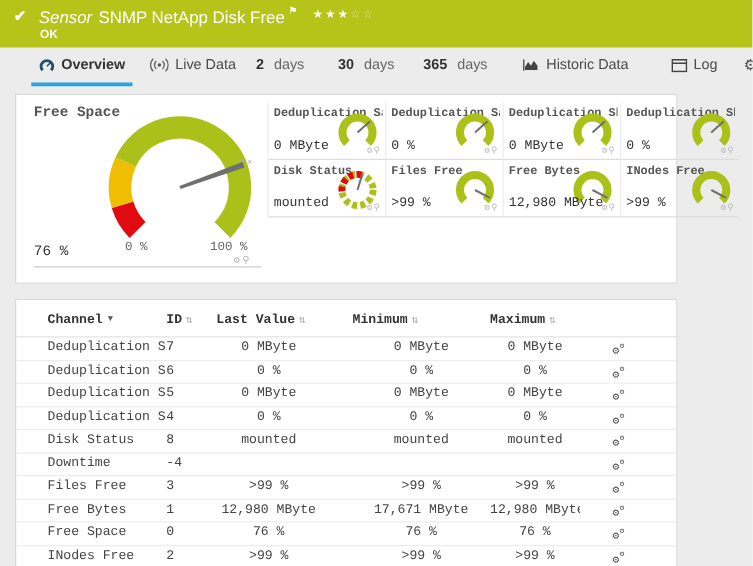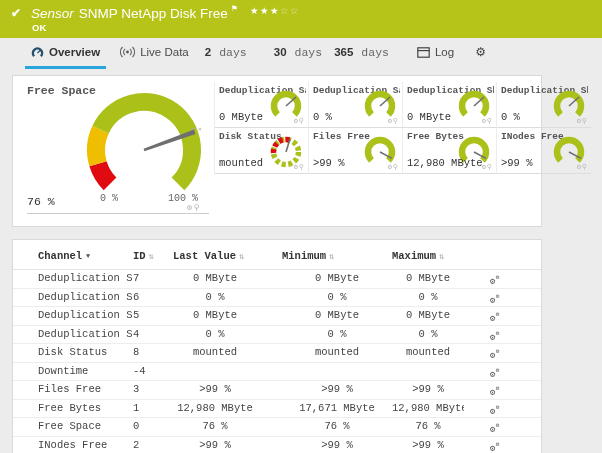--- a/index.html
+++ b/index.html
@@ -15,23 +15,23 @@
   .stars{margin-left:12px;font-size:9.5px;letter-spacing:1.5px;vertical-align:4px;}
   .stars .dim{opacity:.55;}
   .status-ok{position:absolute;left:32px;top:22px;font-size:9.5px;font-weight:bold;}
 
   
   .tabs{position:absolute;left:0;top:38px;width:100%;height:31px;display:flex;align-items:stretch;padding-left:25px;box-sizing:border-box;}
   .tab{display:flex;align-items:center;gap:5px;font-size:11.5px;color:#4a4a4a;padding:0 6px;
        border-bottom:3px solid transparent;box-sizing:border-box;cursor:pointer;white-space:nowrap;}
   .tab.active{font-weight:bold;color:#333;border-bottom-color:var(--accent-blue,#29a5dc);}
   .tab b{color:#333;}
-  .tab .unit{color:#666;font-weight:normal;margin-left:3px;font-family:Liberation Mono, monospace;}
+  .tab .unit{color:#666;font-weight:normal;margin-left:3px;}
   .tab .gear-glyph{font-size:12px;color:#444;line-height:1;}
-  .m1{margin-right:8px}.m2{margin-right:4px}.m3{margin-right:15px}.m4{margin-right:0}.m5{margin-right:16px}.m6{margin-right:22px}.m7{margin-right:9px}
+  .m1{margin-right:8px}.m2{margin-right:4px}.m3{margin-right:15px}.m4{margin-right:11px}.m5{margin-right:16px}.m6{margin-right:22px}.m7{margin-right:9px}
 
   
   .panel{position:absolute;left:12px;width:530px;background:#fff;border:1px solid #d9d9d9;box-sizing:border-box;font-family:Liberation Mono, monospace;}
   .gauges-panel{top:75px;height:152px;}
   .table-panel{top:239px;height:216px;}
 
   
   .main-cell{position:absolute;left:0;top:0;width:201px;height:150px;}
   .mg-title{position:absolute;left:14px;top:8px;font-size:11.5px;font-weight:600;color:#555;}
   .mg-svg{position:absolute;left:68px;top:12px;}
@@ -102,20 +102,27 @@
         <span class="unit">days</span>
     </div>
     <div class="tab m4">
       <b>30</b>
         <span class="unit">days</span>
     </div>
     <div class="tab m5">
       <b>365</b>
         <span class="unit">days</span>
     </div>
+    <div class="tab m6">
+      <svg width="14" height="12">
+        <path d="M2 10 L2 7.5 L4.5 3.5 L6.8 6.5 L9 2.5 L12 6.5 L12 10 Z" fill="#444"></path>
+        <line x1="1" y1="1.5" x2="1" y2="10.5" stroke="#444" stroke-width="1"></line>
+      </svg>
+      <span>Historic Data</span>
+    </div>
     <div class="tab m7">
       <svg width="13" height="11">
         <rect x="0.8" y="0.8" width="11.4" height="9.4" fill="none" stroke="#444" stroke-width="1.2"></rect>
         <line x1="0.8" y1="3.6" x2="12.2" y2="3.6" stroke="#444" stroke-width="1.2"></line>
       </svg>
       <span>Log</span>
     </div>
     <div class="tab">
       <span class="gear-glyph">⚙</span>
 

